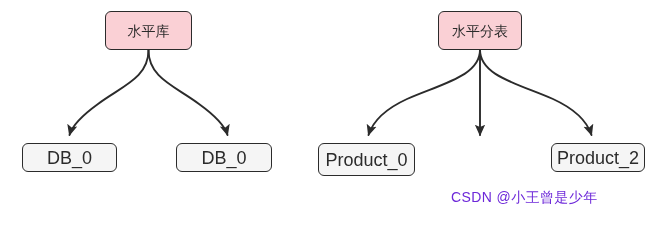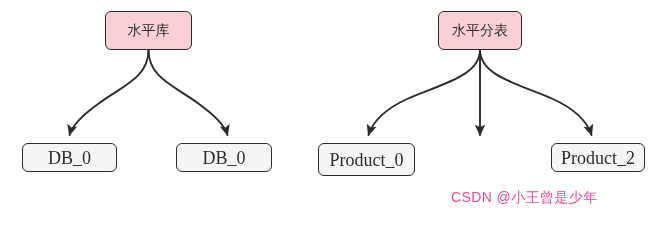--- a/index.html
+++ b/index.html
@@ -41,26 +41,25 @@
   .node.root {
     background: #fad0d5;
     font-size: 14px;
   }
   .node.leaf {
     background: #f5f5f5;
     font-size: 18px;
   }
   .node-label {
     display: block;
-    font-family: Liberation Serif, serif;
   }
   .watermark {
     position: absolute;
     font-size: 14px;
-    color: #ec4899;
+    color: #6d28d9;
     white-space: nowrap;
     letter-spacing: 0.4px;
   }
 </style>
 </head>
 <body>
 
 <div id="canvas">
 
   <svg class="edges" viewBox="0 0 654 214" width="654" height="214" xmlns="http://www.w3.org/2000/svg">

